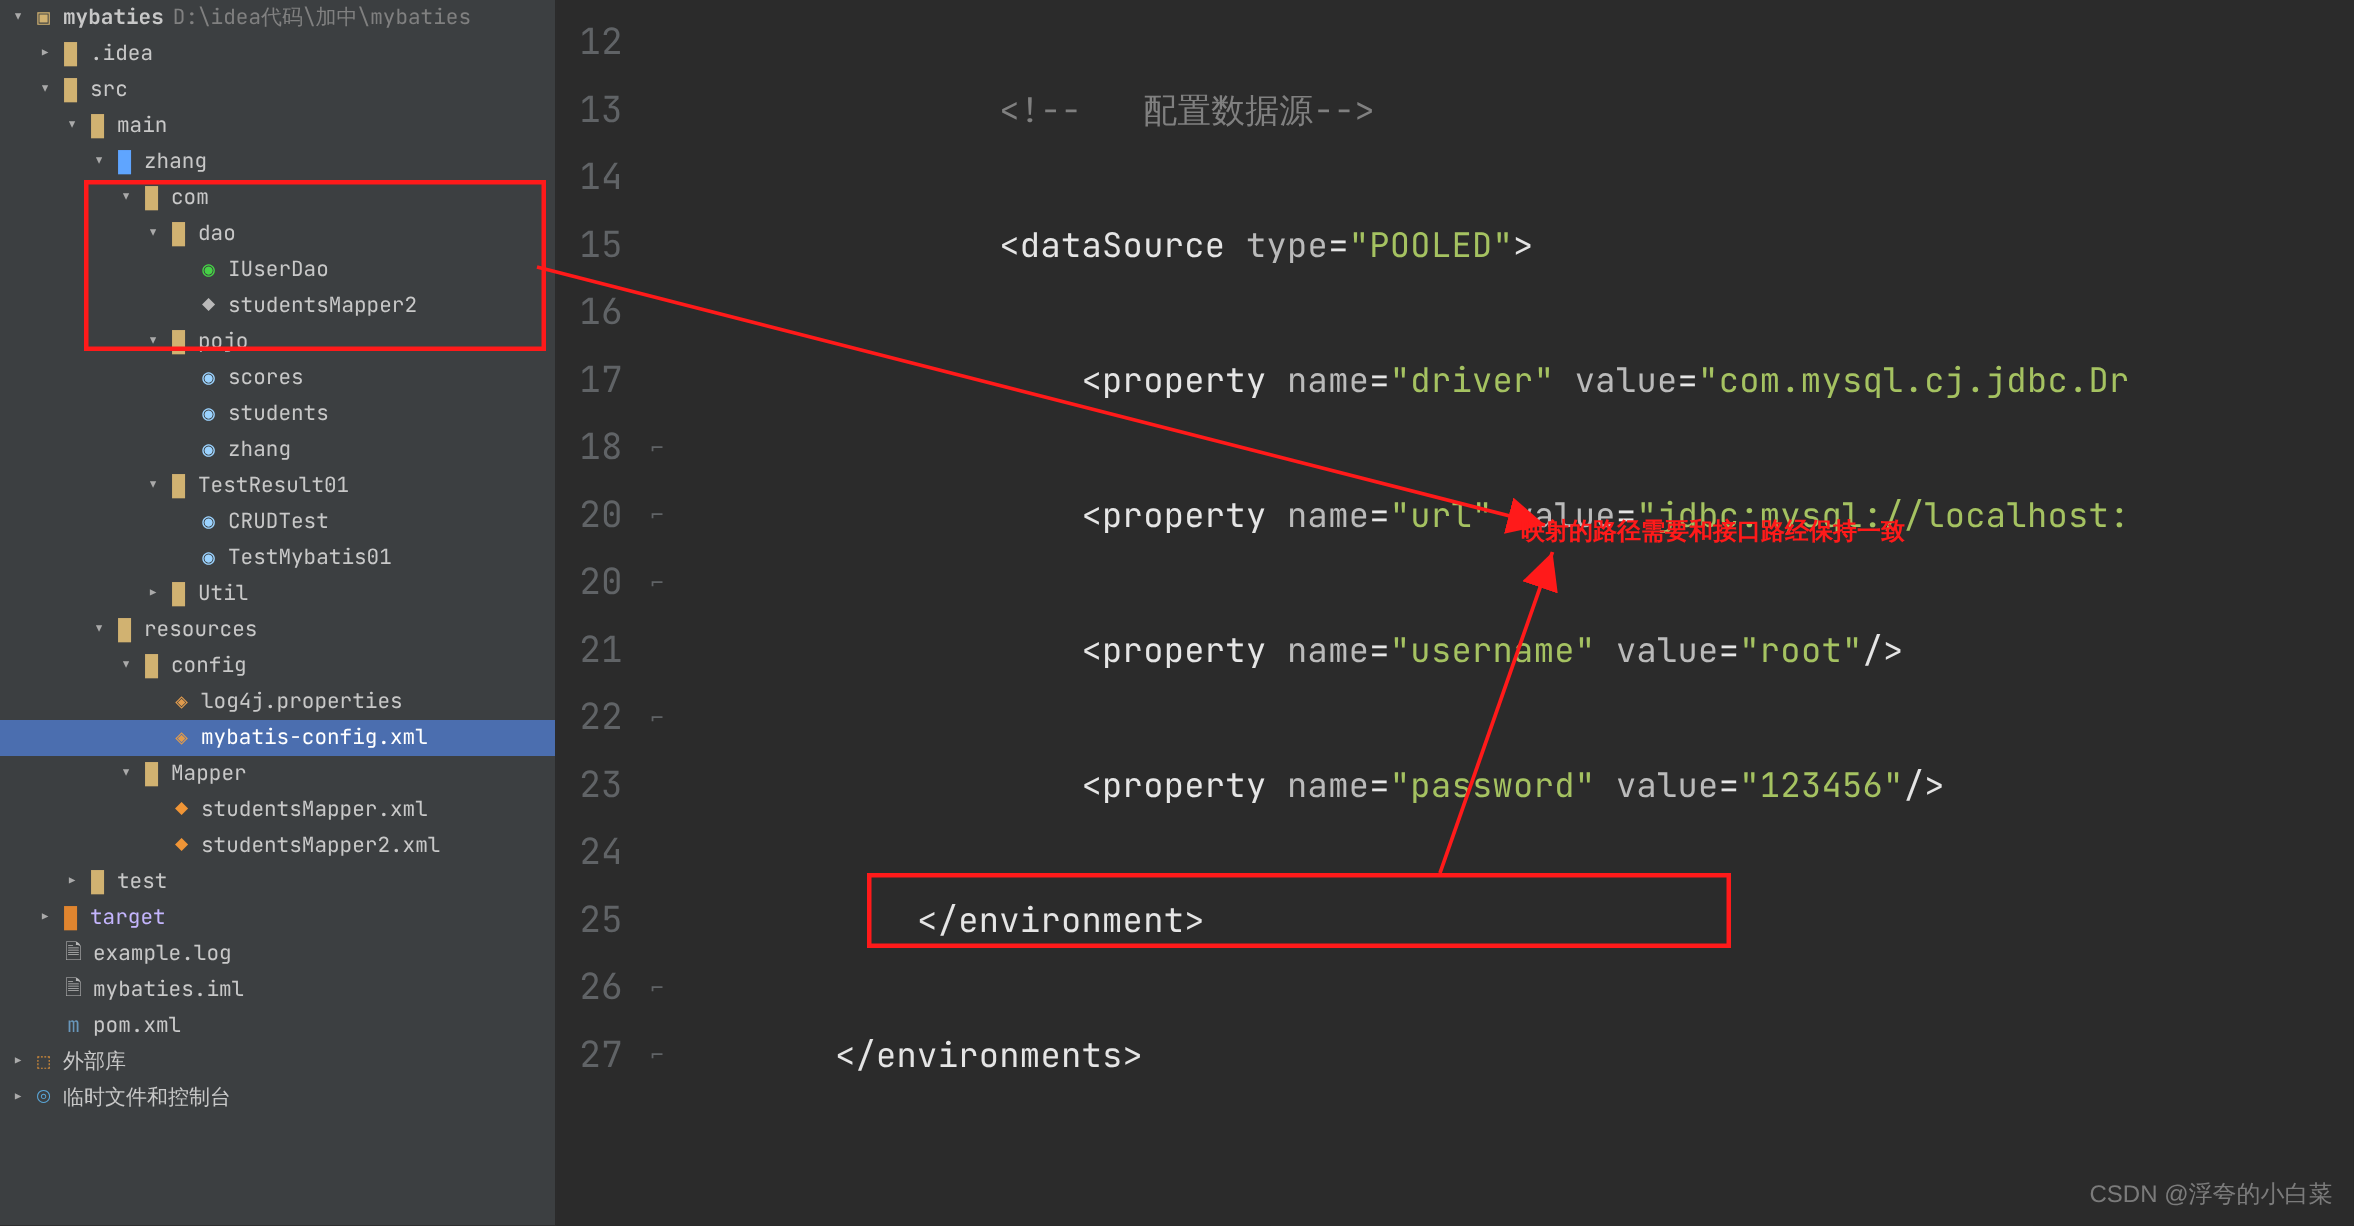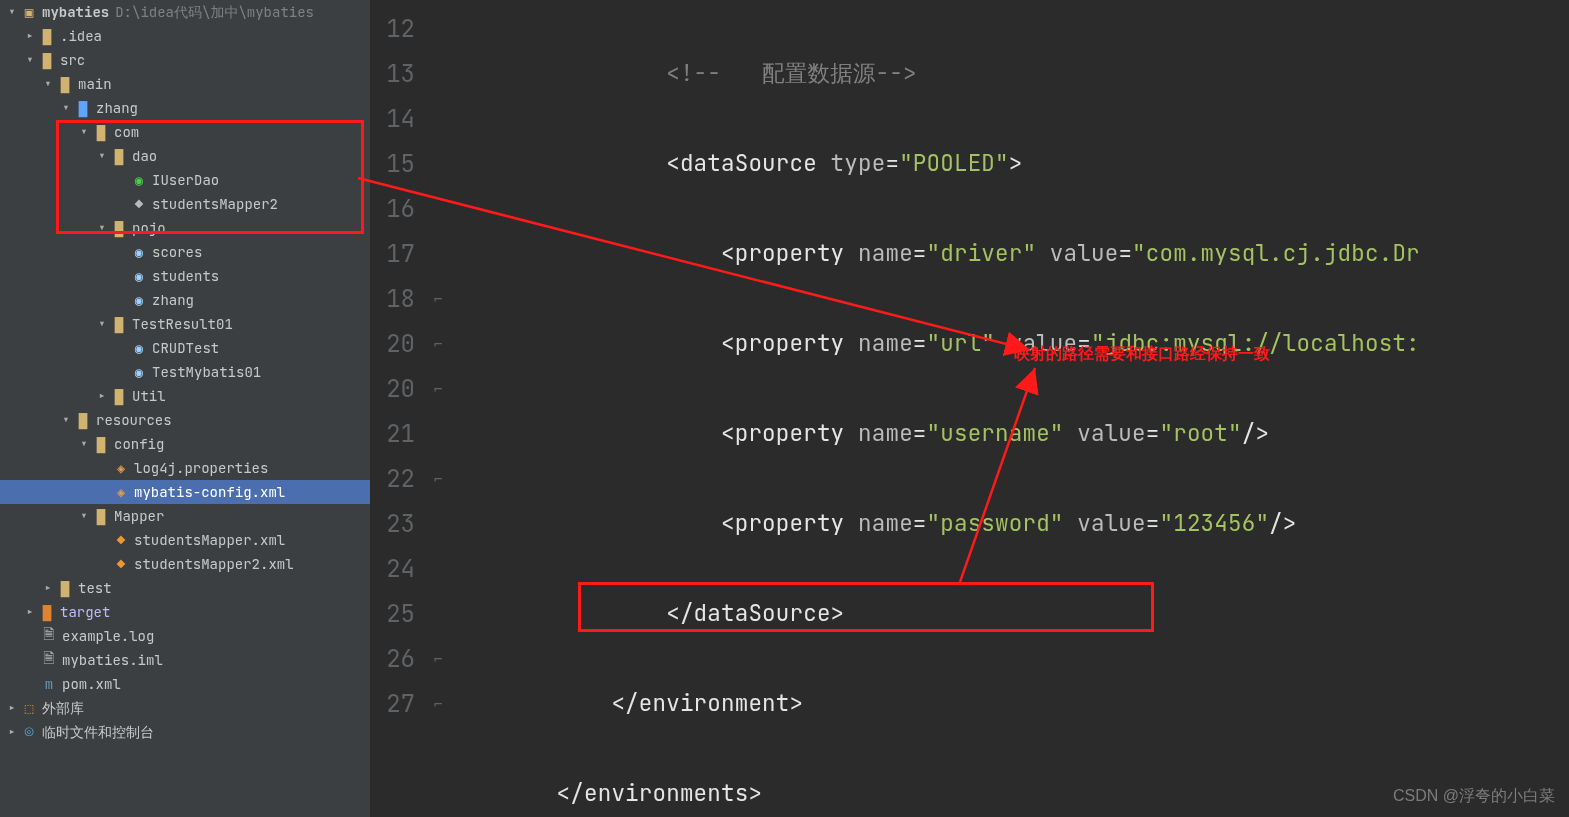--- a/index.html
+++ b/index.html
@@ -229,21 +229,20 @@
         <div class="fold">⌐</div>
         <div class="fold">⌐</div>
     </div>
     <div class="code">
 <div class="cl">                <span class="cmt">&lt;!--   配置数据源--&gt;</span></div>
 <div class="cl">                <span class="tag">&lt;dataSource </span><span class="attr">type</span><span class="tag">=</span><span class="str">"POOLED"</span><span class="tag">&gt;</span></div>
 <div class="cl">                    <span class="tag">&lt;property </span><span class="attr">name</span><span class="tag">=</span><span class="str">"driver"</span> <span class="attr">value</span><span class="tag">=</span><span class="str">"com.mysql.cj.jdbc.Dr</span></div>
 <div class="cl">                    <span class="tag">&lt;property </span><span class="attr">name</span><span class="tag">=</span><span class="str">"url"</span> <span class="attr">value</span><span class="tag">=</span><span class="str">"jdbc:mysql://localhost:</span></div>
 <div class="cl">                    <span class="tag">&lt;property </span><span class="attr">name</span><span class="tag">=</span><span class="str">"username"</span> <span class="attr">value</span><span class="tag">=</span><span class="str">"root"</span><span class="tag">/&gt;</span></div>
 <div class="cl">                    <span class="tag">&lt;property </span><span class="attr">name</span><span class="tag">=</span><span class="str">"password"</span> <span class="attr">value</span><span class="tag">=</span><span class="str">"123456"</span><span class="tag">/&gt;</span></div>
-<div class="cl">                <span class="tag">&lt;/dataSource&gt;</span></div>
 <div class="cl">            <span class="tag">&lt;/environment&gt;</span></div>
 <div class="cl">        <span class="tag">&lt;/environments&gt;</span></div>
 
 
 
 
 
 
 
     </div>

